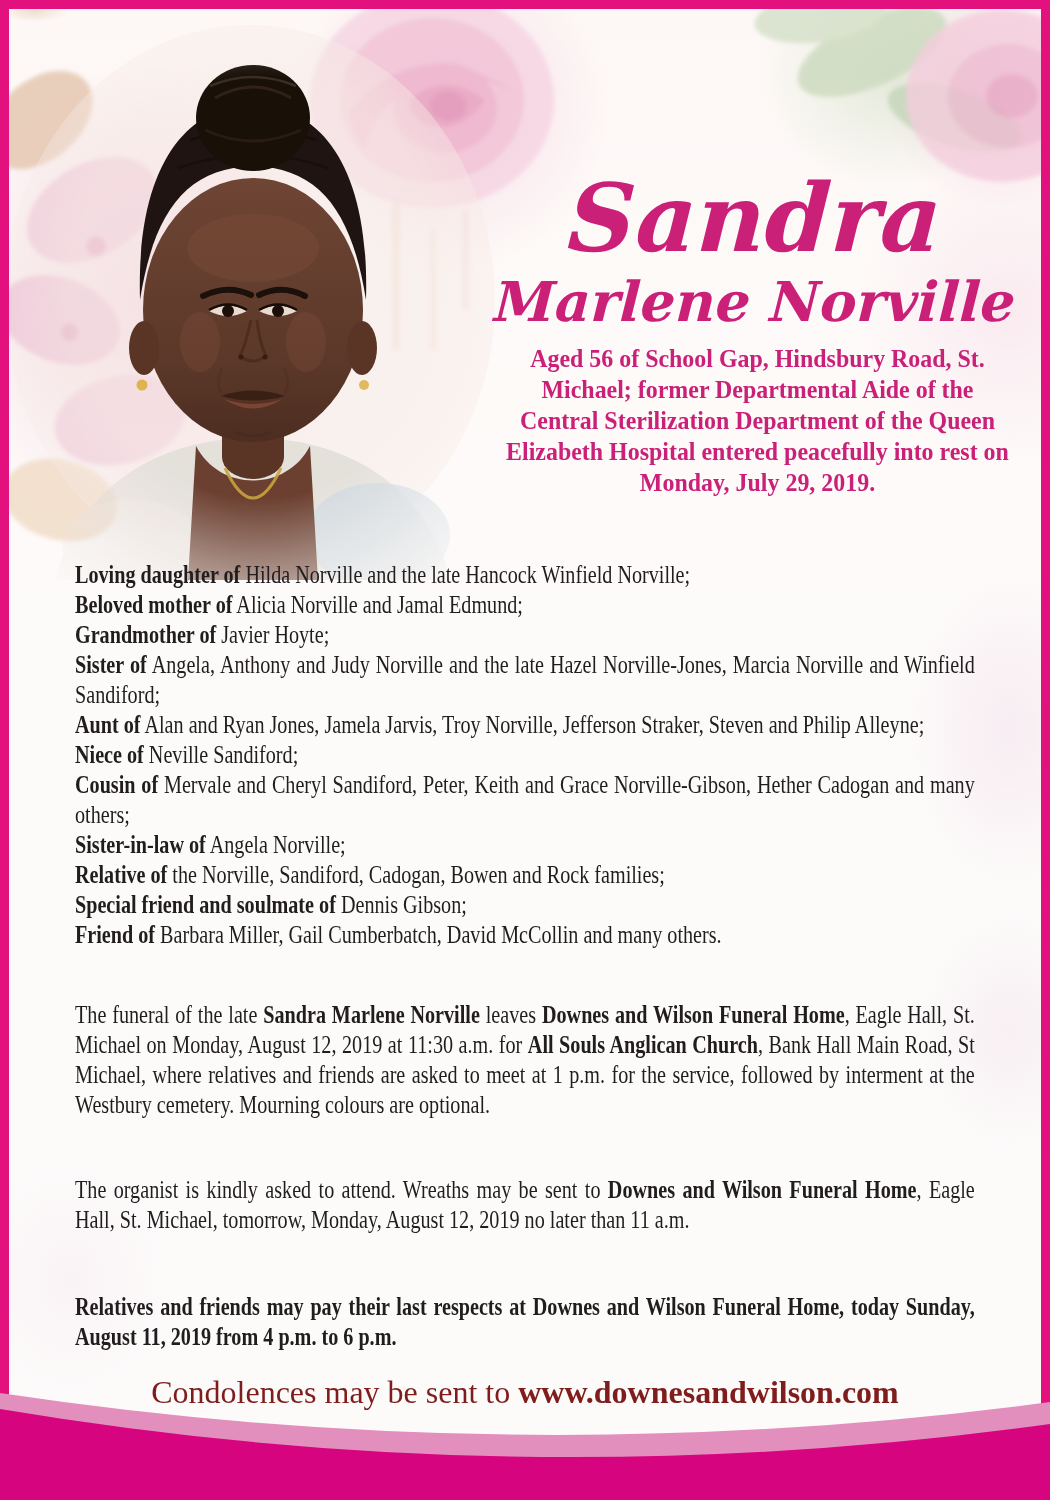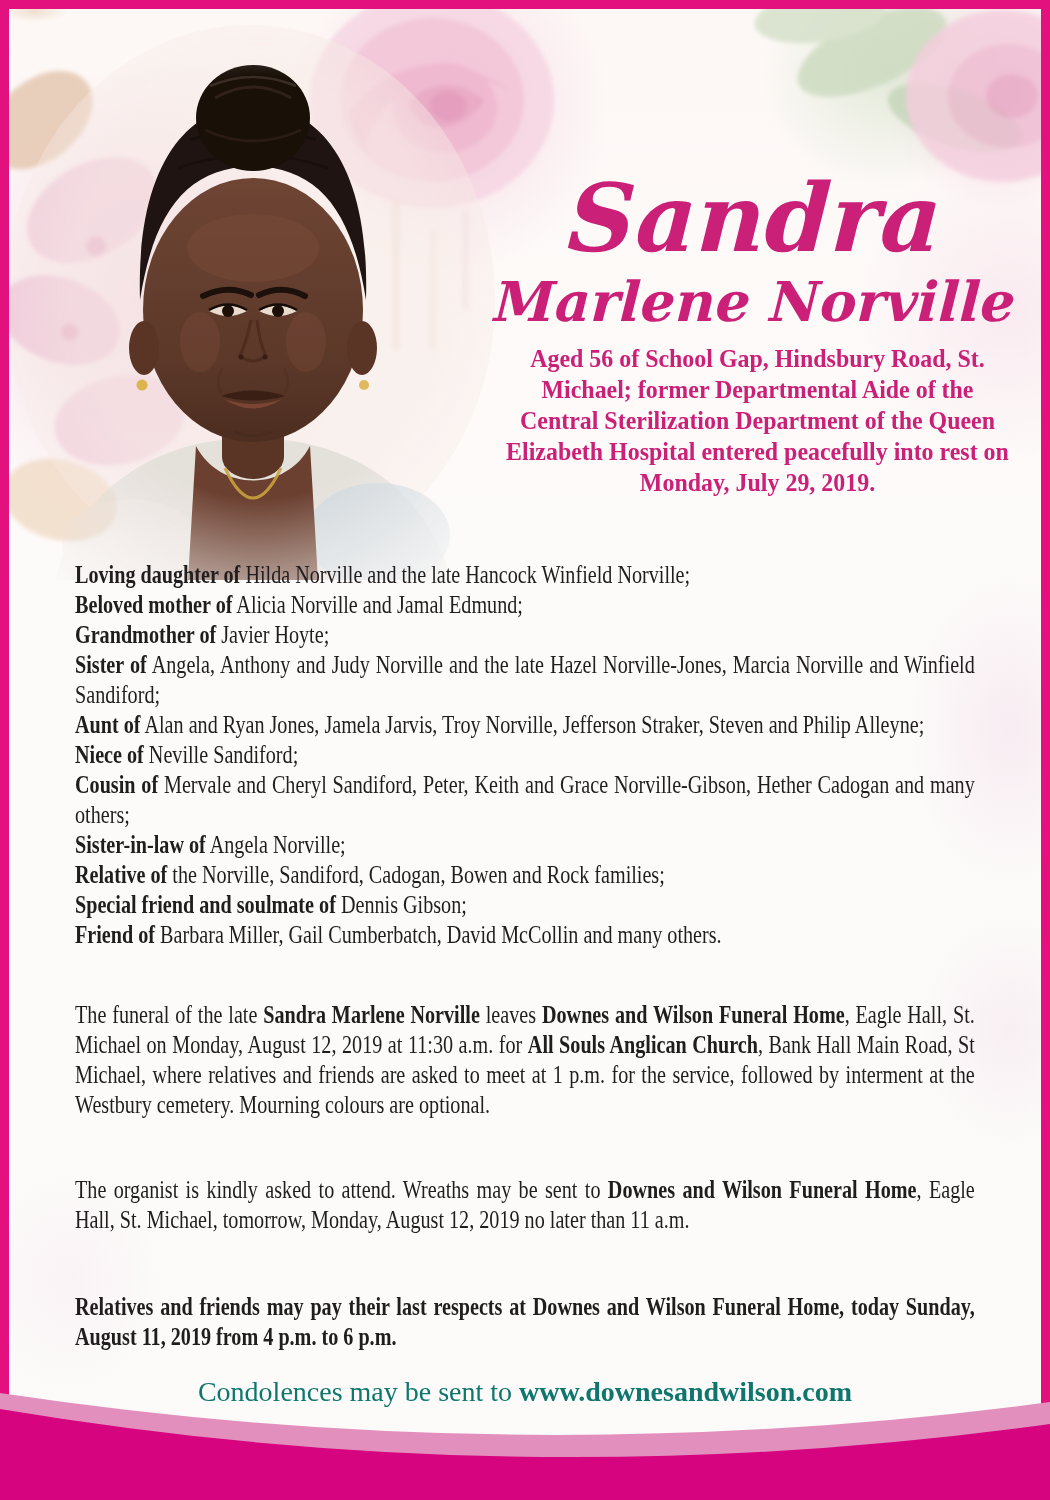--- a/index.html
+++ b/index.html
@@ -55,21 +55,21 @@
     transform:scaleX(0.775); transform-origin:0 0;
     color:#211d1e; font-size:26px; line-height:30px; text-align:justify;
   }
   .col.relations{top:560px;}
   .col.funeral{top:1000px;}
   .col.organist{top:1175px;}
   .col.respects{top:1292px;}
   .b{font-weight:700;}
   .condolences{
     position:absolute; left:0; top:1377px; width:1050px; z-index:10;
-    text-align:center; color:#0f766e; font-size:28px; line-height:30px;
+    text-align:center; color:#7f1d1d; font-size:32px; line-height:30px;
   }
 </style>
 </head>
 <body>
 
 <div class="page">
   <div class="bg-wash"></div>
 
   <svg class="header-art" width="1050" height="580" viewBox="0 0 1050 580">
     <defs>

